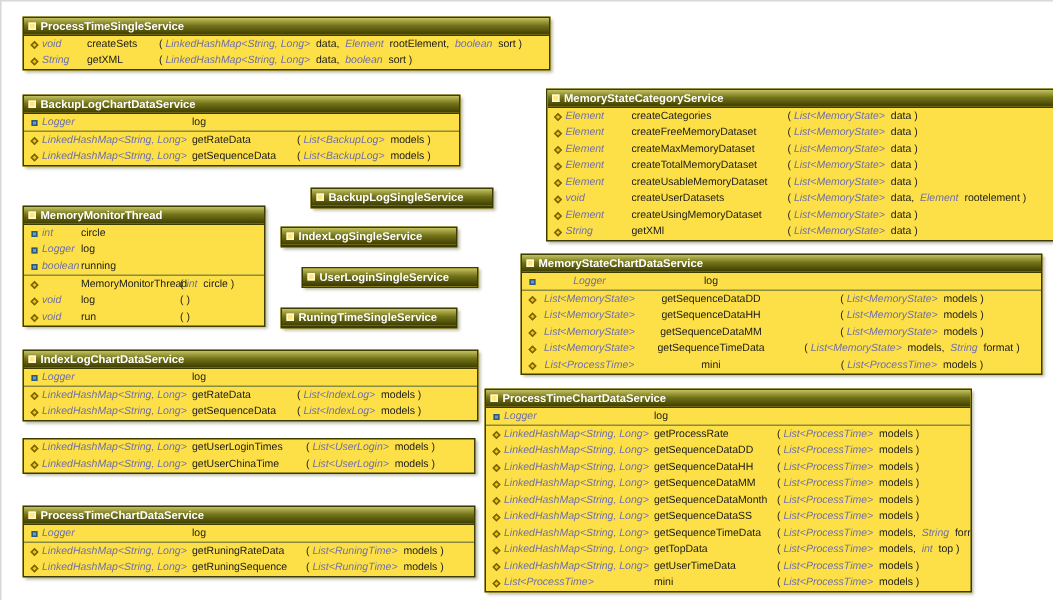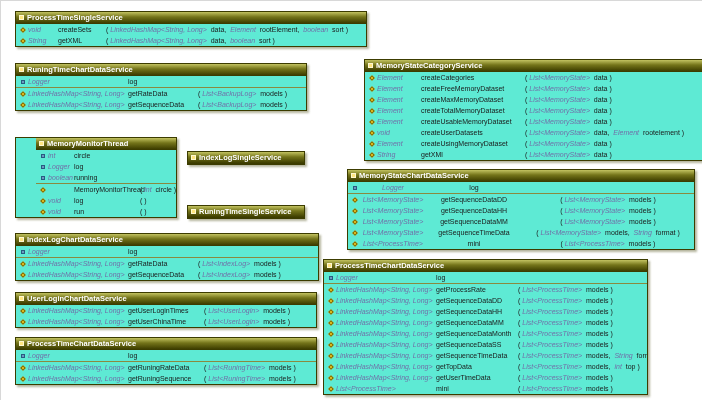--- a/index.html
+++ b/index.html
@@ -12,21 +12,21 @@
     height: 400px;
     background: #ffffff;
     border-top: 1px solid #d8d8d8;
     border-left: 1px solid #d8d8d8;
     overflow: hidden;
   }
 
   .class-box {
     position: absolute;
     border: 1px solid #3c3c00;
-    background: #5eead4;
+    background: #fde047;
     box-shadow: 1.5px 1.5px 2px rgba(90, 90, 40, 0.45);
     font-size: 7px;
     overflow: hidden;
   }
 
   .class-title {
     height: 12px;
     display: flex;
     align-items: center;
     gap: 3px;
@@ -97,21 +97,21 @@
     <span class="m-icon method"></span>
     <span class="m-type">String</span>
     <span class="m-name">getXML</span>
     <span class="m-params">( <span class="m-ptype">LinkedHashMap&lt;String, Long&gt;</span>&nbsp;&nbsp;data,&nbsp; <span class="m-ptype">boolean</span>&nbsp;&nbsp;sort )</span>
   </div>
       </div>
   </div>
     <div class="class-box" style="left: 14px; top: 62px; width: 292px; --c1: 100px; --c2: 70px;">
     <div class="class-title">
       <span class="t-icon"></span>
-      <span class="t-text">RuningTimeChartDataService</span>
+      <span class="t-text">BackupLogChartDataService</span>
     </div>
     <div class="compartment attrs">
         <div class="member-row">
     <span class="m-icon attr"></span>
     <span class="m-type">Logger</span>
     <span class="m-name">log</span>
     <span class="m-params"></span>
   </div>
       </div>
     <div class="compartment methods">
@@ -179,21 +179,21 @@
     <span class="m-params">( <span class="m-ptype">List&lt;MemoryState&gt;</span>&nbsp;&nbsp;data )</span>
   </div>
         <div class="member-row">
     <span class="m-icon method"></span>
     <span class="m-type">String</span>
     <span class="m-name">getXMl</span>
     <span class="m-params">( <span class="m-ptype">List&lt;MemoryState&gt;</span>&nbsp;&nbsp;data )</span>
   </div>
       </div>
   </div>
-    <div class="class-box" style="left: 14px; top: 136px; width: 162px; padding-left: 20px; --c1: 26px; --c2: 66px;">
+    <div class="class-box" style="left: 14px; top: 136px; width: 162px; --c1: 26px; --c2: 66px;">
     <div class="class-title">
       <span class="t-icon"></span>
       <span class="t-text">MemoryMonitorThread</span>
     </div>
     <div class="compartment attrs">
         <div class="member-row">
     <span class="m-icon attr"></span>
     <span class="m-type">int</span>
     <span class="m-name">circle</span>
     <span class="m-params"></span>
@@ -225,24 +225,38 @@
     <span class="m-params">( )</span>
   </div>
         <div class="member-row">
     <span class="m-icon method"></span>
     <span class="m-type">void</span>
     <span class="m-name">run</span>
     <span class="m-params">( )</span>
   </div>
       </div>
   </div>
+    <div class="class-box" style="left: 206px; top: 124px; width: 122px; --c1: 30px; --c2: 40px;">
+    <div class="class-title">
+      <span class="t-icon"></span>
+      <span class="t-text">BackupLogSingleService</span>
+    </div>
+
+  </div>
     <div class="class-box" style="left: 186px; top: 150px; width: 118px; --c1: 30px; --c2: 40px;">
     <div class="class-title">
       <span class="t-icon"></span>
       <span class="t-text">IndexLogSingleService</span>
+    </div>
+
+  </div>
+    <div class="class-box" style="left: 200px; top: 177px; width: 118px; --c1: 30px; --c2: 40px;">
+    <div class="class-title">
+      <span class="t-icon"></span>
+      <span class="t-text">UserLoginSingleService</span>
     </div>
 
   </div>
     <div class="class-box" style="left: 186px; top: 204px; width: 118px; --c1: 30px; --c2: 40px;">
     <div class="class-title">
       <span class="t-icon"></span>
       <span class="t-text">RuningTimeSingleService</span>
     </div>
 
   </div>
@@ -314,24 +328,20 @@
   </div>
         <div class="member-row">
     <span class="m-icon method"></span>
     <span class="m-type">LinkedHashMap&lt;String, Long&gt;</span>
     <span class="m-name">getSequenceData</span>
     <span class="m-params">( <span class="m-ptype">List&lt;IndexLog&gt;</span>&nbsp;&nbsp;models )</span>
   </div>
       </div>
   </div>
     <div class="class-box" style="left: 14px; top: 291px; width: 302px; --c1: 100px; --c2: 76px;">
-    <div class="class-title">
-      <span class="t-icon"></span>
-      <span class="t-text">UserLoginChartDataService</span>
-    </div>
 
     <div class="compartment methods">
         <div class="member-row">
     <span class="m-icon method"></span>
     <span class="m-type">LinkedHashMap&lt;String, Long&gt;</span>
     <span class="m-name">getUserLoginTimes</span>
     <span class="m-params">( <span class="m-ptype">List&lt;UserLogin&gt;</span>&nbsp;&nbsp;models )</span>
   </div>
         <div class="member-row">
     <span class="m-icon method"></span>

